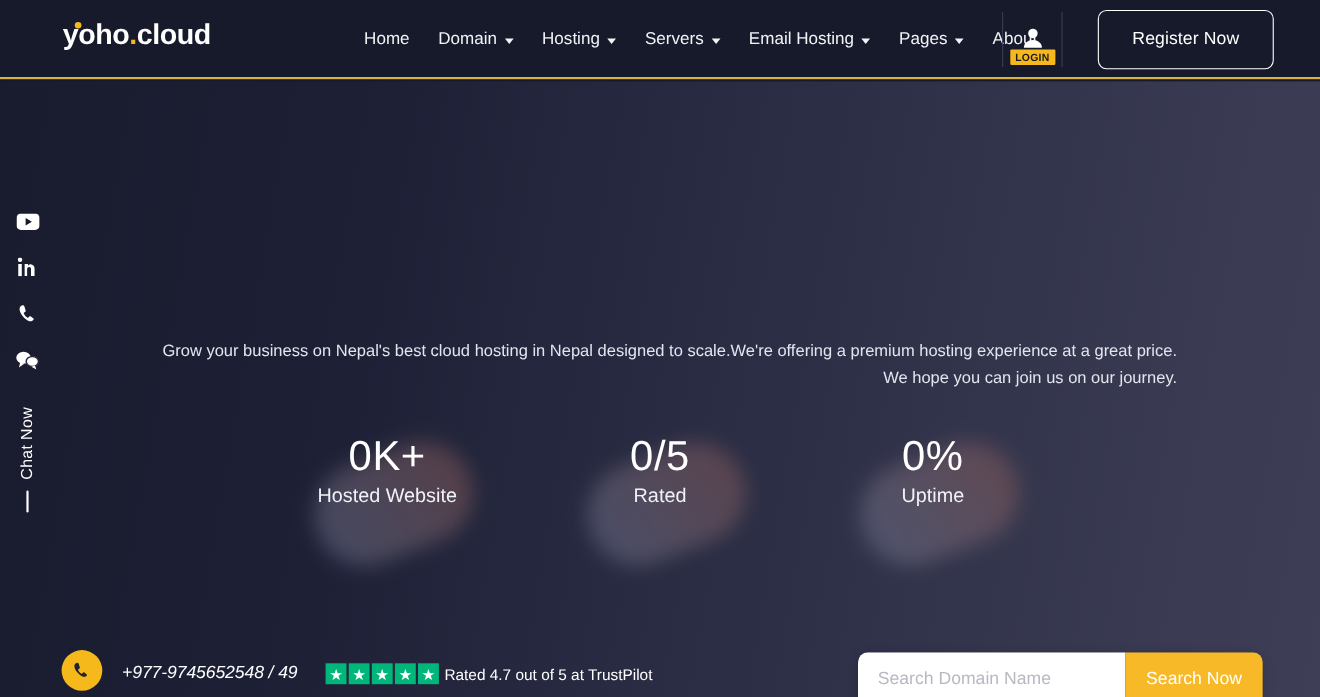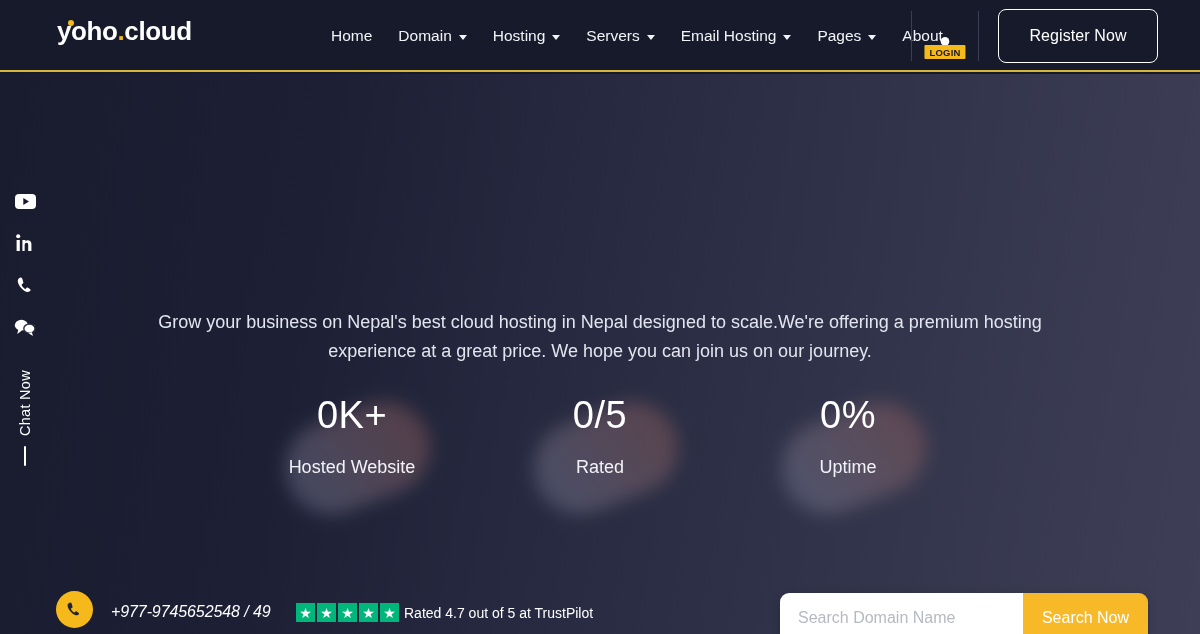--- a/index.html
+++ b/index.html
@@ -42,23 +42,23 @@
     display:flex; align-items:center; gap:7px;
     color:#f2f3f7; font-size:15.5px; font-weight:400;
     padding:0 13px; height:72px; cursor:pointer; white-space:nowrap;
   }
   .caret{
     width:0;height:0;border-left:4.5px solid transparent;border-right:4.5px solid transparent;
     border-top:5px solid #f2f3f7; display:inline-block; margin-top:2px;
   }
 
   .login-box{
-    position:absolute; left:911px; top:11px; height:50px; width:68px;
+    position:absolute; left:911px; top:11px; height:50px; width:55px;
     border-left:1px solid #3b3e55; border-right:1px solid #3b3e55;
-    display:flex; flex-direction:column; align-items:center; justify-content:flex-end;
+    display:flex; flex-direction:column; align-items:center; justify-content:center;
     cursor:pointer;
   }
   .user-ic{ margin-top:3px; }
   .login-badge{
     position:absolute; bottom:2px; left:50%; transform:translateX(-50%);
     background:#f5b91c; color:#1a1a22;
     font-size:9.5px; font-weight:700; letter-spacing:.2px;
     padding:1.5px 5px 1.5px 5px; border-radius:1px; white-space:nowrap;
   }
 
@@ -99,22 +99,22 @@
   }
 
   
   .headline{
     position:absolute; top:148px; left:0; width:1200px; text-align:center;
     font-size:57px; font-weight:700; letter-spacing:-1px; line-height:1.08;
     color:#ffffff; white-space:nowrap;
   }
   .headline .accent{ color:#f5a820; }
   .subtitle{
-    position:absolute; top:234px; left:130px; width:940px; text-align:center;
-    font-size:18px; line-height:1.62; color:#e3e5ee; font-weight:400;
+    position:absolute; top:234px; left:130px; width:940px; text-align:right;
+    font-size:15px; line-height:1.62; color:#e3e5ee; font-weight:400;
   }
 
   
   .stats{
     position:absolute; top:322px; left:0; width:1200px;
     display:flex; justify-content:center; gap:118px;
   }
   .stat{ position:relative; width:130px; text-align:center; }
   .blob{
     position:absolute; width:148px; height:92px; border-radius:46px;
@@ -122,21 +122,21 @@
     transform:translateY(-50%) rotate(-21deg);
     background:linear-gradient(75deg, rgba(120,128,160,.42) 0%, rgba(138,118,130,.42) 45%, rgba(150,92,86,.45) 100%);
     filter:blur(9px);
     z-index:0;
   }
   .stat .num{
     position:relative; z-index:2;
     font-size:38px; font-weight:500; color:#ffffff; line-height:1; letter-spacing:.5px;
   }
   .stat .lbl{
-    position:relative; z-index:2; margin-top:23px;
+    position:relative; z-index:2; margin-top:6px;
     font-size:18px; color:#f1f2f7; font-weight:400;
   }
 
   
   .botbar{
     position:absolute; left:0; bottom:0; width:1200px; height:66px;
     z-index:20;
   }
   .phone-chip{
     position:absolute; left:56px; bottom:6px;

